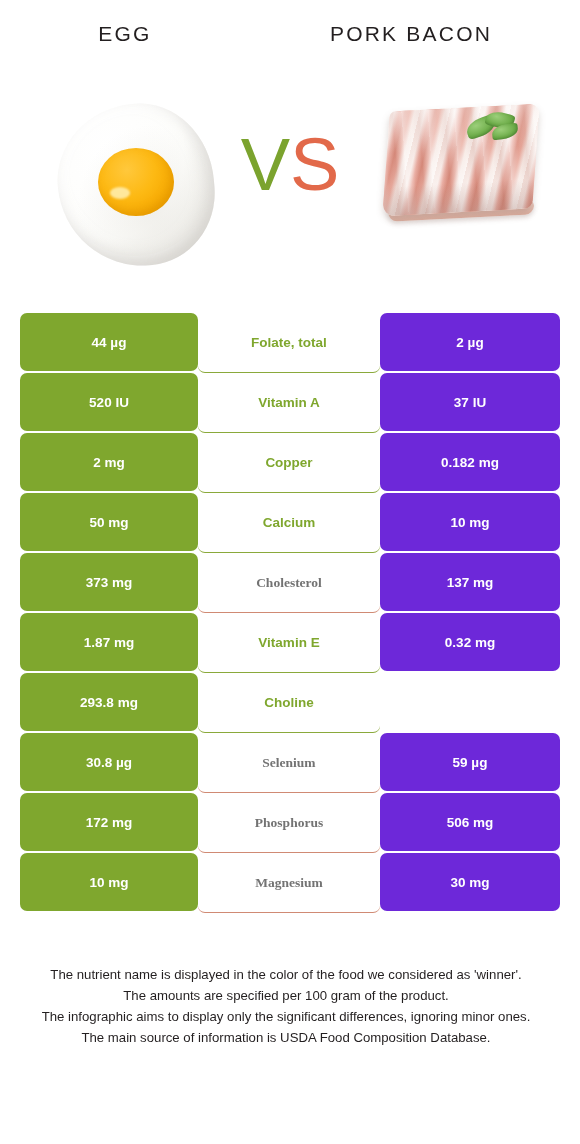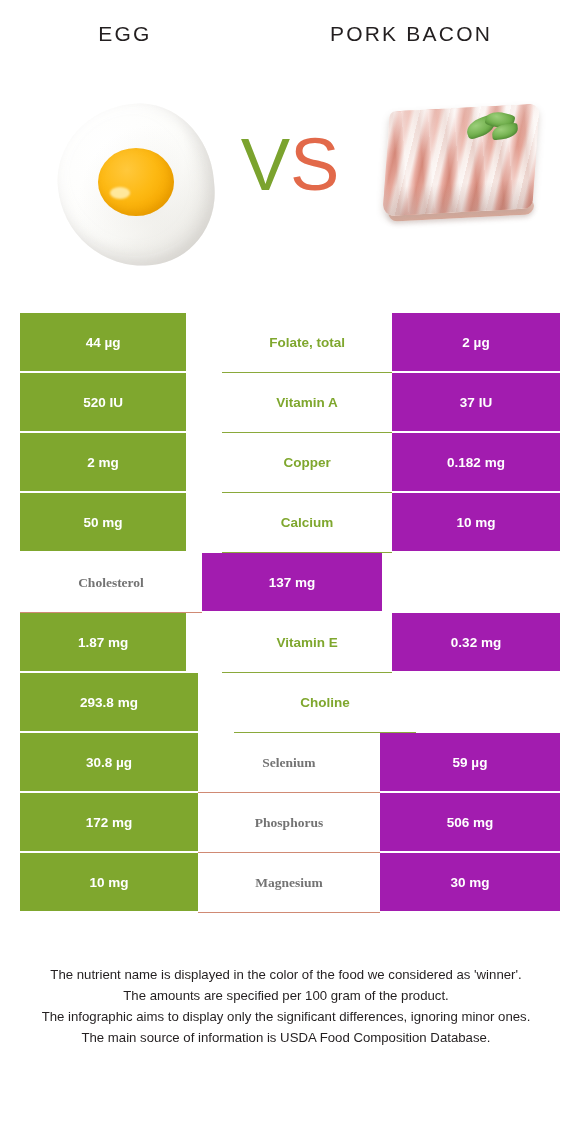--- a/index.html
+++ b/index.html
@@ -209,43 +209,44 @@
     height: 60px;
     align-items: stretch;
   }
   .cell {
     display: flex;
     align-items: center;
     justify-content: center;
     font-size: 13.5px;
     font-weight: 700;
     box-sizing: border-box;
+    border-radius: 7px;
   }
   .cell.left {
     width: 178px;
     background: #7FA72E;
     color: #ffffff;
     margin-bottom: 2px;
   }
   .cell.mid {
     width: 182px;
     background: #ffffff;
     font-size: 13.5px;
     font-weight: 700;
     border-bottom: 1px solid #8AA93B;
     box-sizing: border-box;
   }
   .cell.right {
     width: 180px;
-    background: #a21caf;
+    background: #6d28d9;
     color: #ffffff;
     margin-bottom: 2px;
   }
   
-  .row.win-green .cell.mid { color: #7FA72E; border-bottom-color: #8AA93B; margin-left: 36px; }
+  .row.win-green .cell.mid { color: #7FA72E; border-bottom-color: #8AA93B; }
   .row.win-orange .cell.mid { color: #737373; border-bottom-color: #D08A74; font-family: Liberation Serif, serif; }
 
   
   .footnote {
     position: absolute;
     left: 16px;
     top: 964px;
     width: 540px;
     text-align: center;
     font-size: 13.2px;
@@ -301,20 +302,21 @@
       <div class="cell left">2 mg</div>
       <div class="cell mid">Copper</div>
       <div class="cell right">0.182 mg</div>
     </div>
     <div class="row win-green">
       <div class="cell left">50 mg</div>
       <div class="cell mid">Calcium</div>
       <div class="cell right">10 mg</div>
     </div>
     <div class="row win-orange">
+      <div class="cell left">373 mg</div>
       <div class="cell mid">Cholesterol</div>
       <div class="cell right">137 mg</div>
     </div>
     <div class="row win-green">
       <div class="cell left">1.87 mg</div>
       <div class="cell mid">Vitamin E</div>
       <div class="cell right">0.32 mg</div>
     </div>
     <div class="row win-green">
       <div class="cell left">293.8 mg</div>

